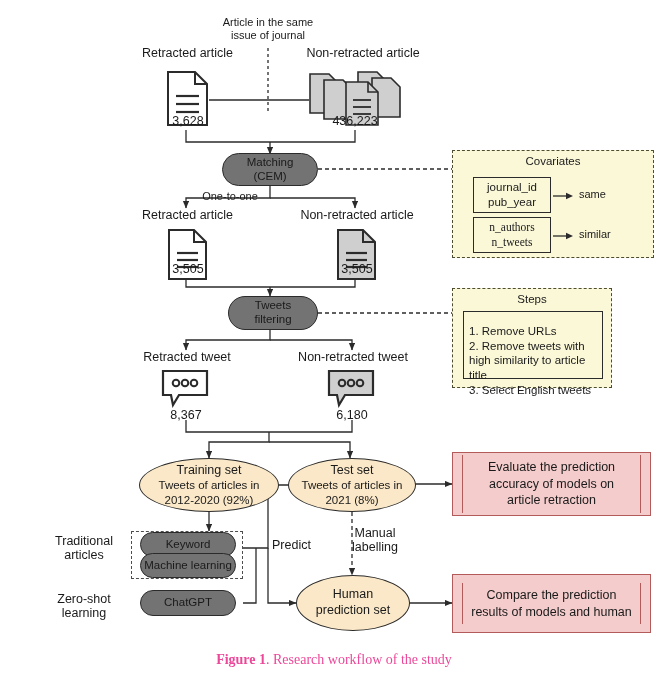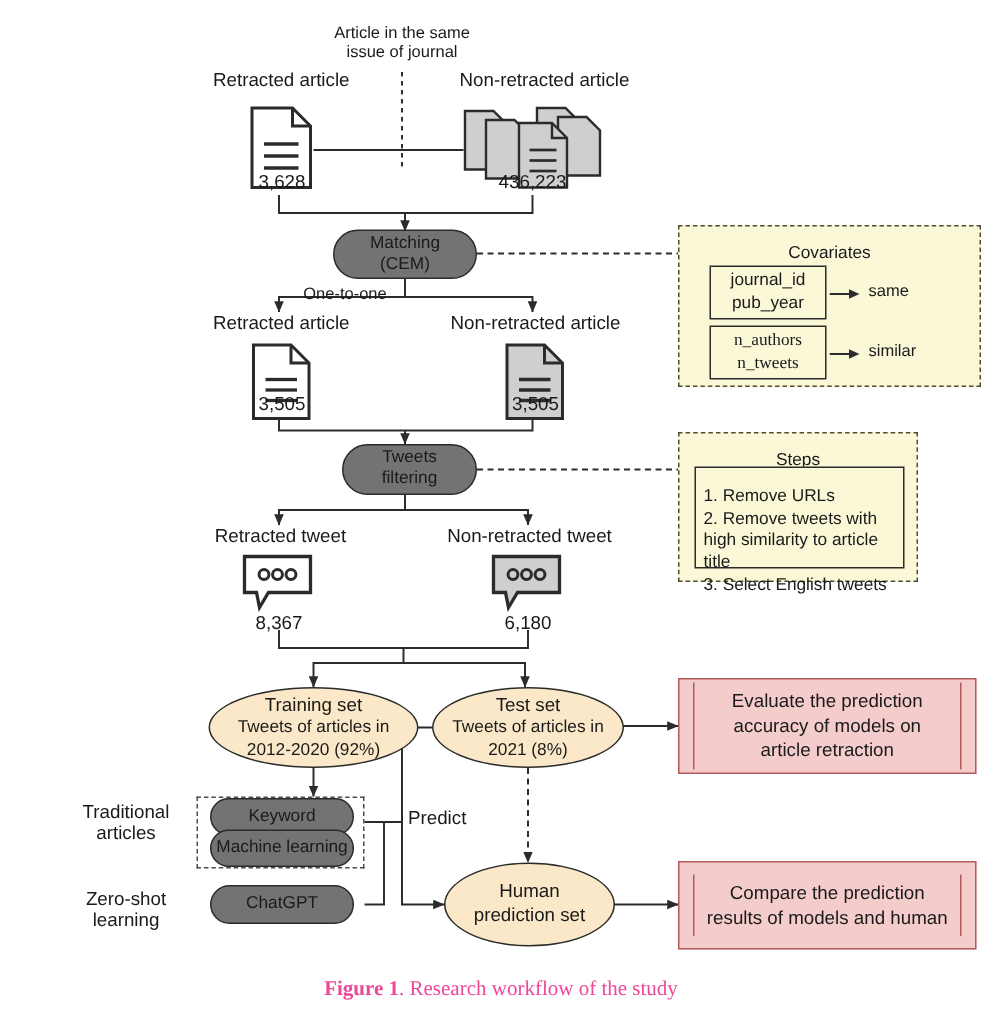--- a/index.html
+++ b/index.html
@@ -21,21 +21,21 @@
            display:flex;flex-direction:column;align-items:center;justify-content:center;
            text-align:center;line-height:1.25;color:#1a1a1a;box-sizing:border-box;}
   
   .result{background:#f5cccc;border:1.5px solid #b35a5a;box-sizing:border-box;
           display:flex;align-items:center;justify-content:center;padding:11px 9px;}
   .result .inner{border-left:1px solid #b35a5a;border-right:1px solid #b35a5a;
           padding:4px 8px;text-align:center;font-size:12.5px;line-height:1.32;width:100%;
           box-sizing:border-box;}
   
   .note{background:#fbf8d8;border:1.4px dashed #4d4d33;box-sizing:border-box;}
-  .note-title{text-align:center;font-size:11.5px;padding-top:12px;}
+  .note-title{text-align:center;font-size:11.5px;padding-top:4px;}
   .solidbox{border:1.3px solid #2b2b2b;background:#fbf8d8;box-sizing:border-box;
             text-align:center;font-size:11.5px;line-height:1.3;padding:3px 6px;}
   .dashbox{border:1.2px dashed #4d4d4d;box-sizing:border-box;}
   .caption{position:absolute;width:668px;text-align:center;
            font-family:"Liberation Serif", serif;font-size:14px;color:#ec4899;}
   .caption b{font-weight:bold;}
   svg.layer{position:absolute;left:0;top:0;width:668px;height:684px;
             pointer-events:none;overflow:visible;}
 </style>
 </head>
@@ -247,20 +247,24 @@
   <div class="abs lbl c" style="left:42px;top:592px;width:84px;">
     <div>Zero-shot</div>
     <div>learning</div>
   </div>
 
   <div class="abs pill" style="left:140px;top:532px;width:96px;height:25px;">Keyword</div>
   <div class="abs pill" style="left:140px;top:553px;width:96px;height:25px;">Machine learning</div>
   <div class="abs pill" style="left:140px;top:590px;width:96px;height:26px;">ChatGPT</div>
 
   <div class="abs lbl" style="left:272px;top:538px;">Predict</div>
+  <div class="abs lbl c" style="left:340px;top:526px;width:70px;">
+    <div>Manual</div>
+    <div>labelling</div>
+  </div>
 
   <div class="abs ellipse" style="left:296px;top:575px;width:114px;height:56px;font-size:12.5px;">
     <div>Human</div>
     <div>prediction set</div>
   </div>
 
   <div class="caption" style="top:652px;">
     <b>Figure 1</b><span>. Research workflow of the study</span>
   </div>
 

